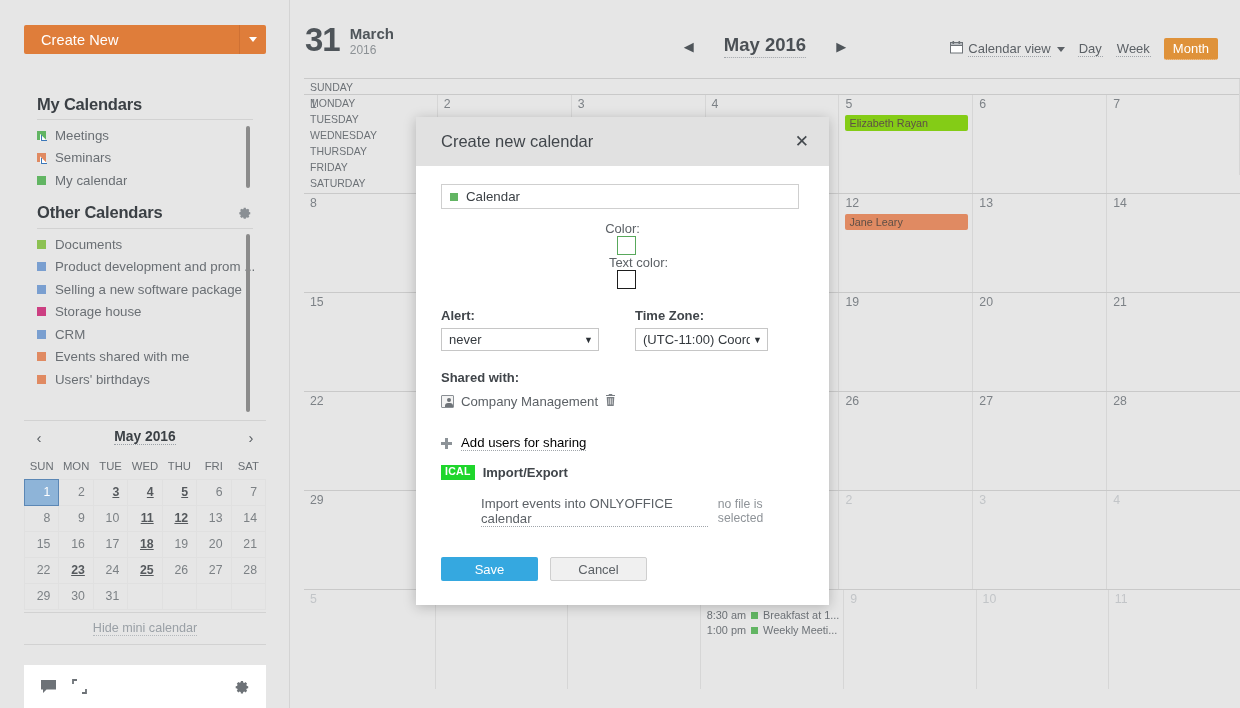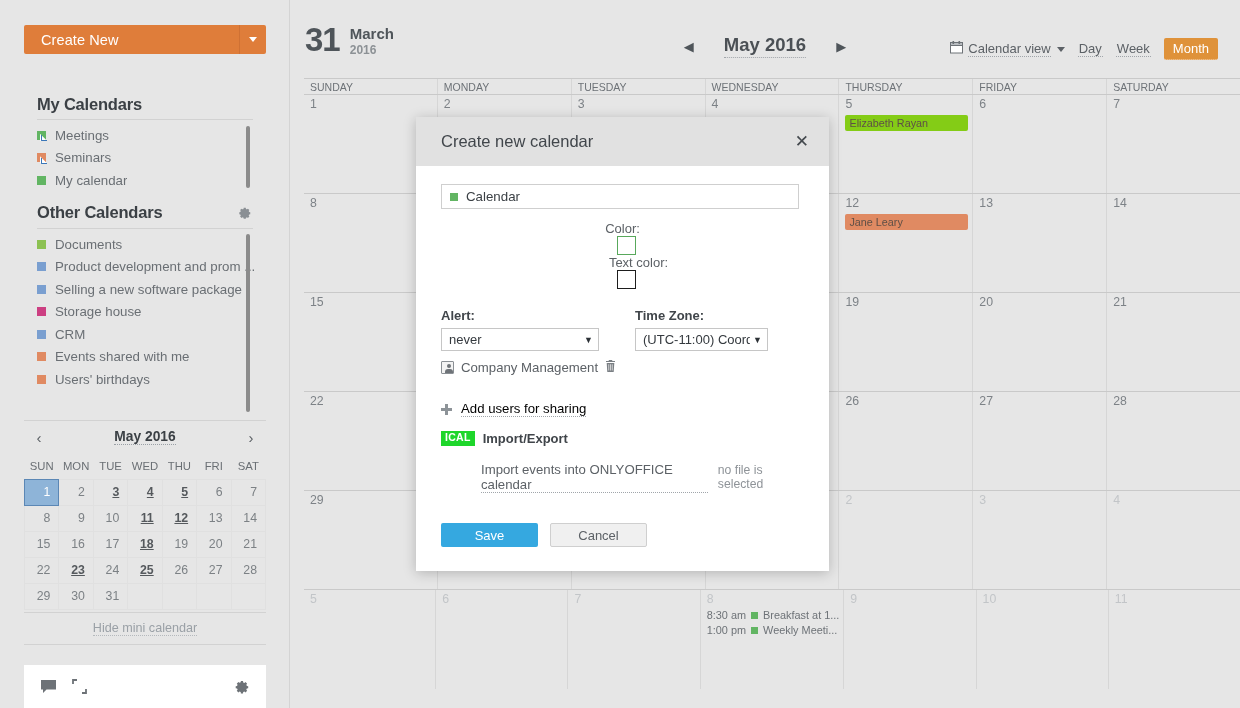--- a/index.html
+++ b/index.html
@@ -137,21 +137,21 @@
   .icon-btn { cursor: pointer; display: flex; align-items: center; }
   .icon-btn svg { display: block; }
 
   
   #main { flex: 1; position: relative; background: #e6e6e6; }
   #topbar { height: 78px; position: relative; }
   .today-block { position: absolute; left: 15px; top: 24px; display: flex; align-items: flex-start; }
   .today-day { font-size: 33px; font-weight: bold; color: #4f555a; line-height: 32px; letter-spacing: -1px; }
   .today-md { margin-left: 10px; margin-top: 2px; }
   .today-month { font-size: 15px; font-weight: bold; color: #4f555a; line-height: 16px; }
-  .today-year { font-size: 12px; color: #8c9195; line-height: 14px; margin-top: 1px; font-weight: bold; }
+  .today-year { font-size: 12px; color: #8c9195; line-height: 14px; margin-top: 1px; }
 
   .nav-block {
     position: absolute; left: 50%; transform: translateX(-50%);
     top: 34px; display: flex; align-items: center; gap: 30px;
   }
   .nav-arrow { color: #4f555a; font-size: 13px; cursor: pointer; }
   .nav-title {
     font-size: 18.5px; font-weight: bold; color: #4b5055;
     border-bottom: 1px dotted #a0a5aa; cursor: pointer; padding-bottom: 1px;
   }
@@ -175,21 +175,21 @@
     font-size: 13px; color: #5c6166; cursor: pointer;
     border-bottom: 1px dotted #a0a5aa; padding: 0 1px;
   }
   .vbtn.active {
     background: #df923a; color: #fff; border-bottom: 1px dotted #f4d0aa;
     padding: 3px 9px 3px; border-radius: 2px;
   }
 
   
   #grid { position: absolute; left: 14px; right: 0px; top: 78px; bottom: 0; }
-  .dow-row { display: flex; border-top: 1px solid #c9c9c9; border-bottom: 1px solid #c9c9c9; height: 17px; }
+  .dow-row { display: flex; border-top: 1px solid #c9c9c9; border-bottom: 1px solid #c9c9c9; height: 17px; flex-direction: column; }
   .dow {
     flex: 1 1 0; font-size: 10.5px; color: #6d7277; padding-left: 6px;
     line-height: 16px; border-right: 1px solid #d6d6d6;
   }
   .dow:last-child { border-right: none; }
   .week-row { display: flex; height: 99px; border-bottom: 1px solid #c9c9c9; }
   .week-row:last-child { border-bottom: none; }
   .daycell {
     flex: 1 1 0; border-right: 1px solid #d6d6d6; position: relative;
     padding: 2px 4px 0 6px; cursor: pointer;
@@ -707,20 +707,21 @@
         </div>
         <div class="col-b">
           <div class="fld-label">Time Zone:</div>
           <div class="sel tz">
             <span class="txt">(UTC-11:00) Coord</span>
             <span class="arrow">▼</span>
           </div>
         </div>
       </div>
 
+      <div class="shared-label">Shared with:</div>
       <div class="shared-row">
         <span class="user-ico"></span>
         <span>Company Management</span>
         <span class="trash">
           <svg width="11" height="12" viewBox="0 0 11 12">
               <path fill="#7a7f84" d="M4 0h3l.5 1H10v1H1V1h2.5zM1.7 3h7.6l-.6 9H2.3z"></path>
               <path fill="#e6e6e6" d="M3.4 4.2h.8v6.4h-.8zM5.1 4.2h.8v6.4h-.8zM6.8 4.2h.8v6.4h-.8z"></path>
             </svg>
         </span>
       </div>

